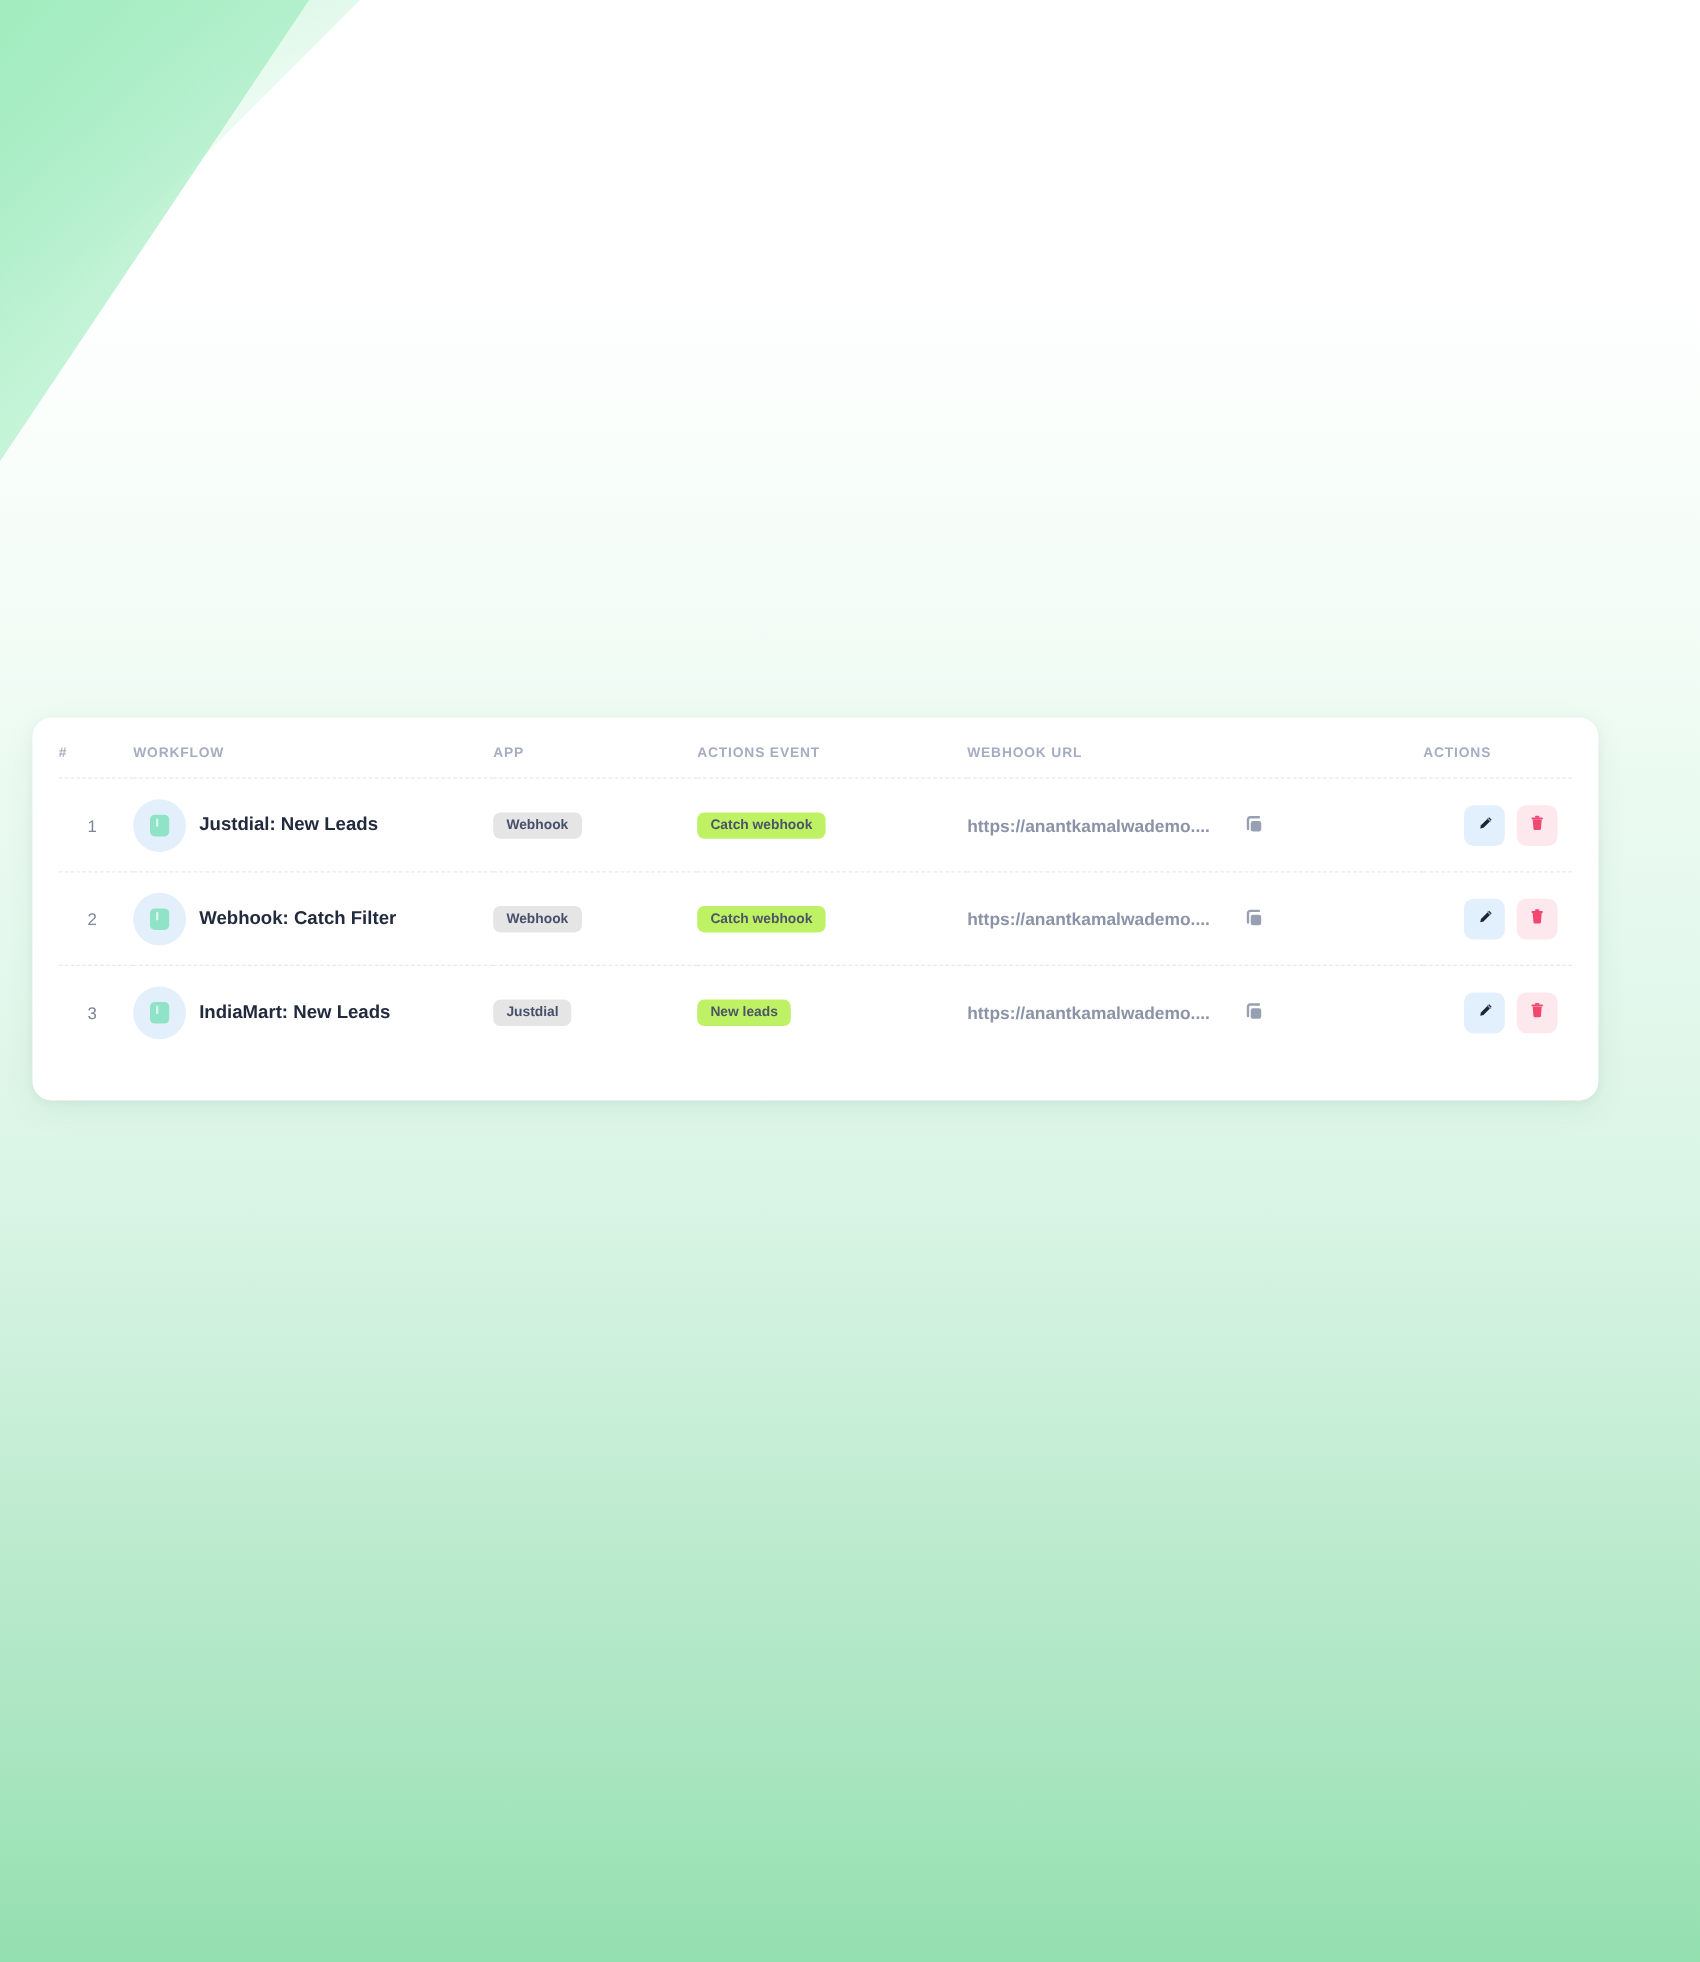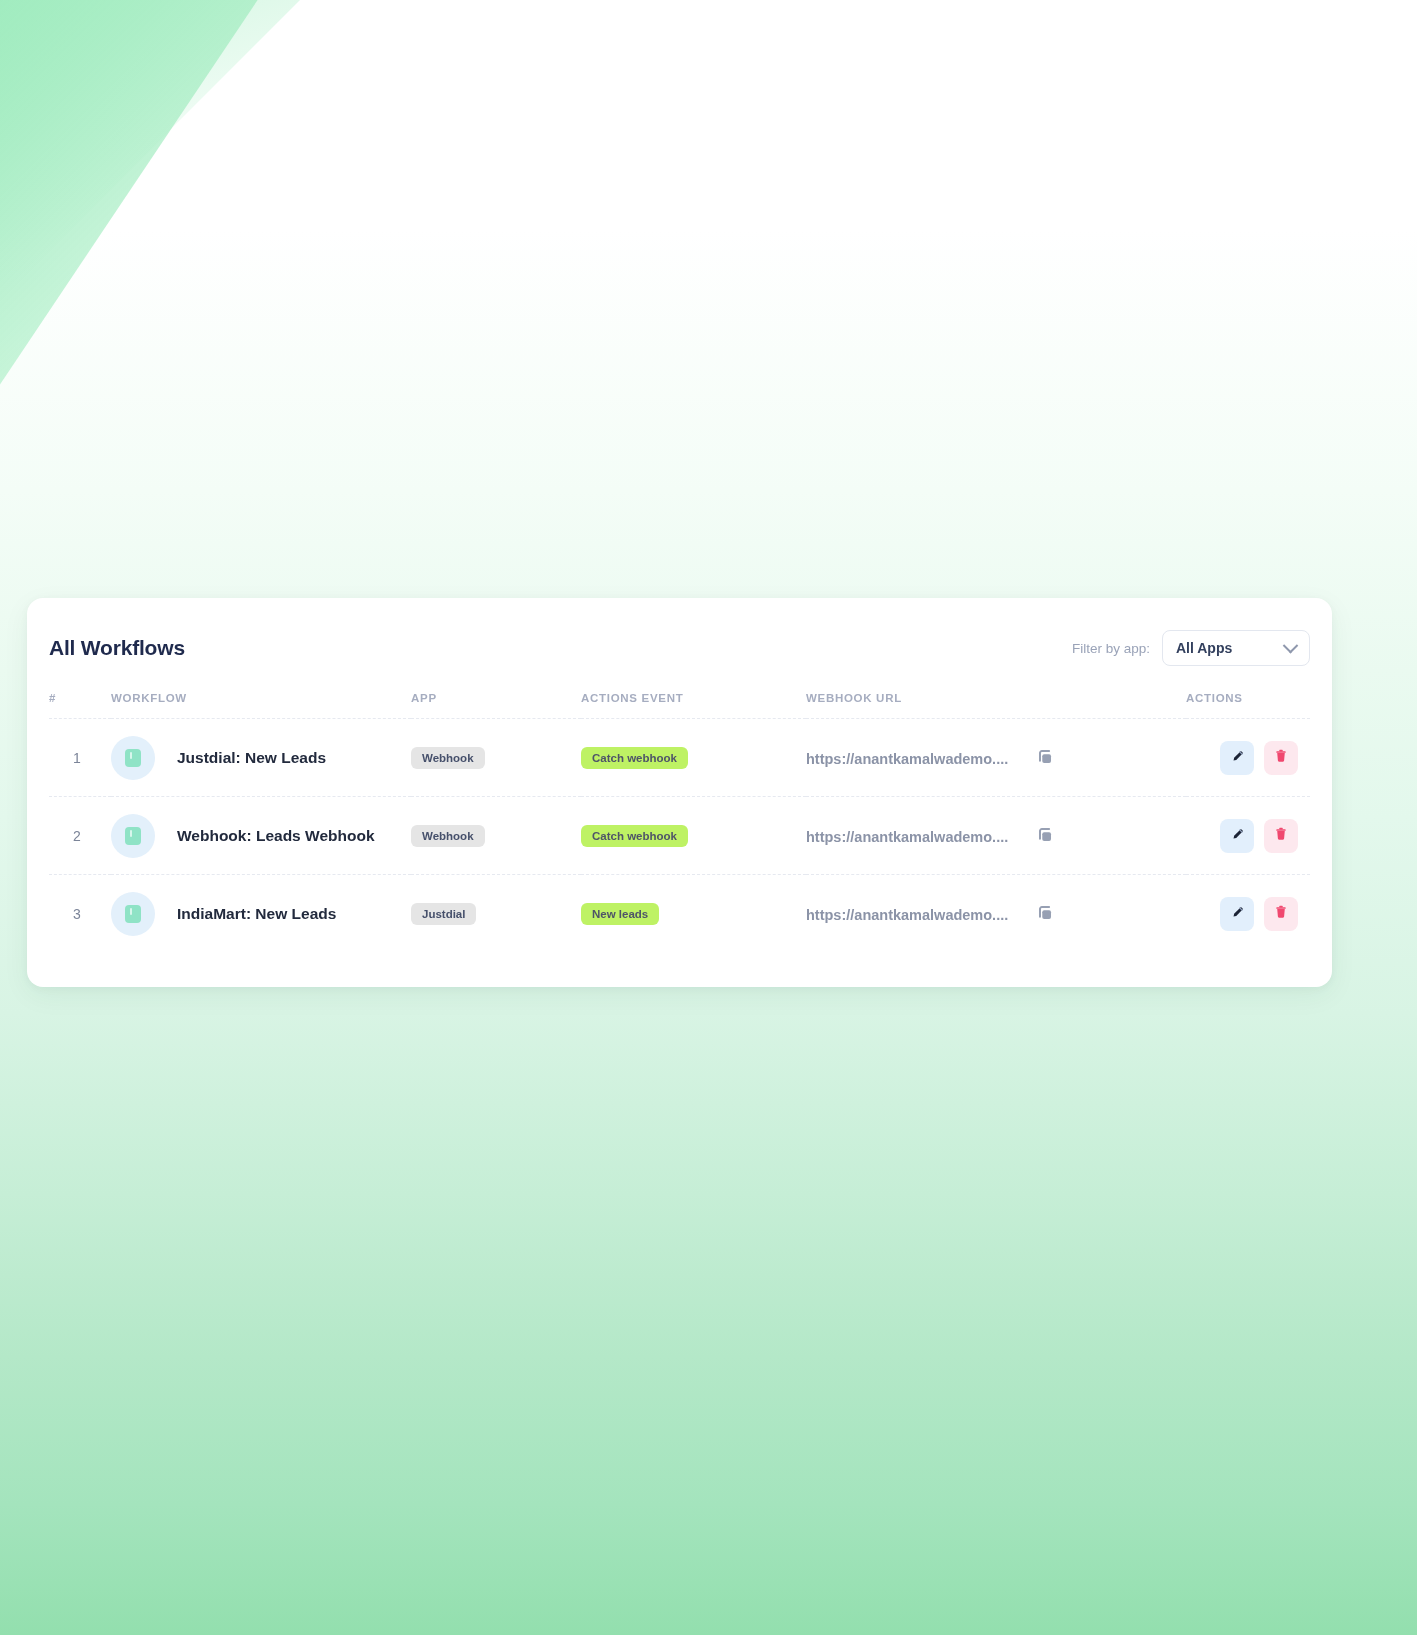--- a/index.html
+++ b/index.html
@@ -152,21 +152,21 @@
 
   .num {
     font-size: 14px;
     color: #7b8498;
     padding-left: 24px;
   }
 
   .flow-cell {
     display: flex;
     align-items: center;
-    gap: 22px;
+    gap: 11px;
     text-align: center;
   }
   .avatar {
     width: 44px;
     height: 44px;
     flex: 0 0 44px;
     border-radius: 50%;
     background: #e3f0fb;
     display: flex;
     align-items: center;
@@ -253,31 +253,20 @@
 </style>
 </head>
 <body>
 
 <div class="bg-base"></div>
 <div class="bg-wedge"></div>
 <div class="bg-wedge2"></div>
 
 <div class="card">
 
-  <div class="card-head">
-    <div class="card-title">All Workflows</div>
-
-    <div class="filter-wrap">
-      <span class="filter-label">Filter by app:</span>
-      <div class="filter-select">
-        <span>All Apps</span>
-        <span class="chev"></span>
-      </div>
-    </div>
-  </div>
 
   <table class="wf">
     <thead>
       <tr>
         <th class="c-num">#</th>
         <th class="c-flow">WORKFLOW</th>
         <th class="c-app">APP</th>
         <th class="c-trig">ACTIONS EVENT</th>
         <th class="c-url">WEBHOOK URL</th>
         <th class="c-act">ACTIONS</th>
@@ -338,21 +327,21 @@
 
   <tr>
     <td>
       <div class="num">2</div>
     </td>
     <td>
       <div class="flow-cell">
         <div class="avatar">
           <span class="avatar-glyph"></span>
         </div>
-        <div class="flow-name">Webhook: Leads Webhook</div>
+        <div class="flow-name">Webhook: Catch Filter</div>
       </div>
     </td>
     <td>
       <span class="pill pill-app">Webhook</span>
     </td>
     <td>
       <span class="pill pill-trig">Catch webhook</span>
     </td>
     <td>
       <div class="url-cell">

